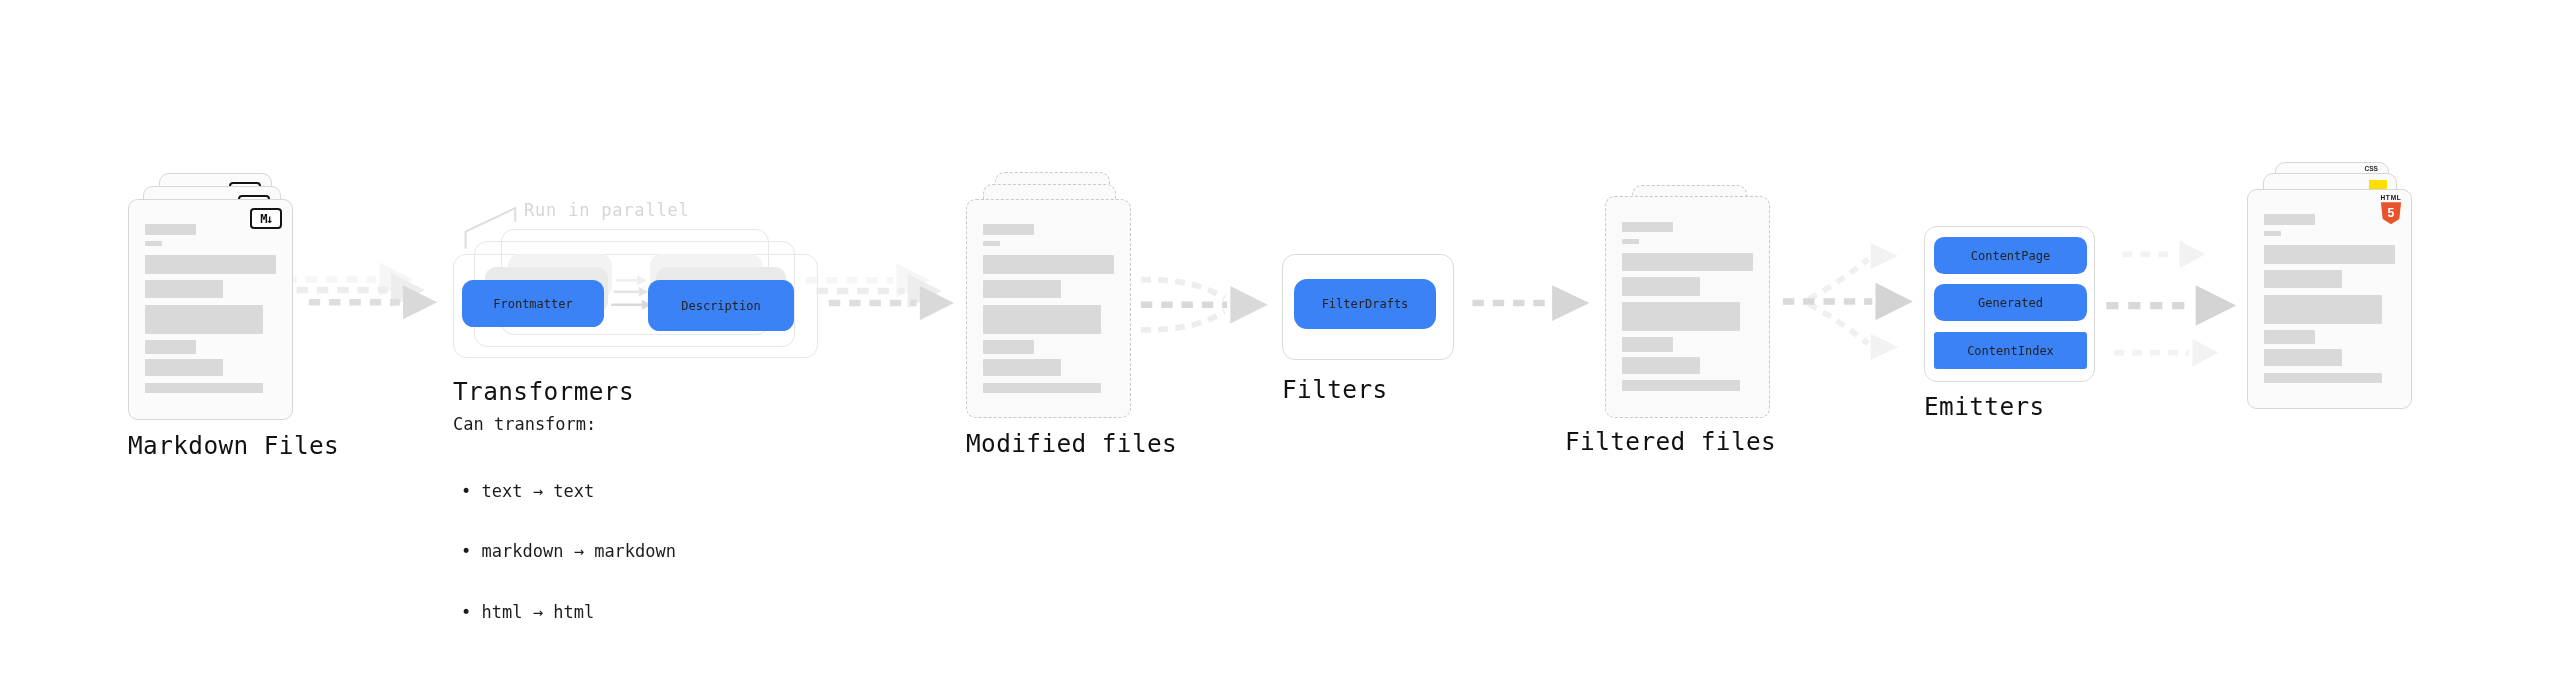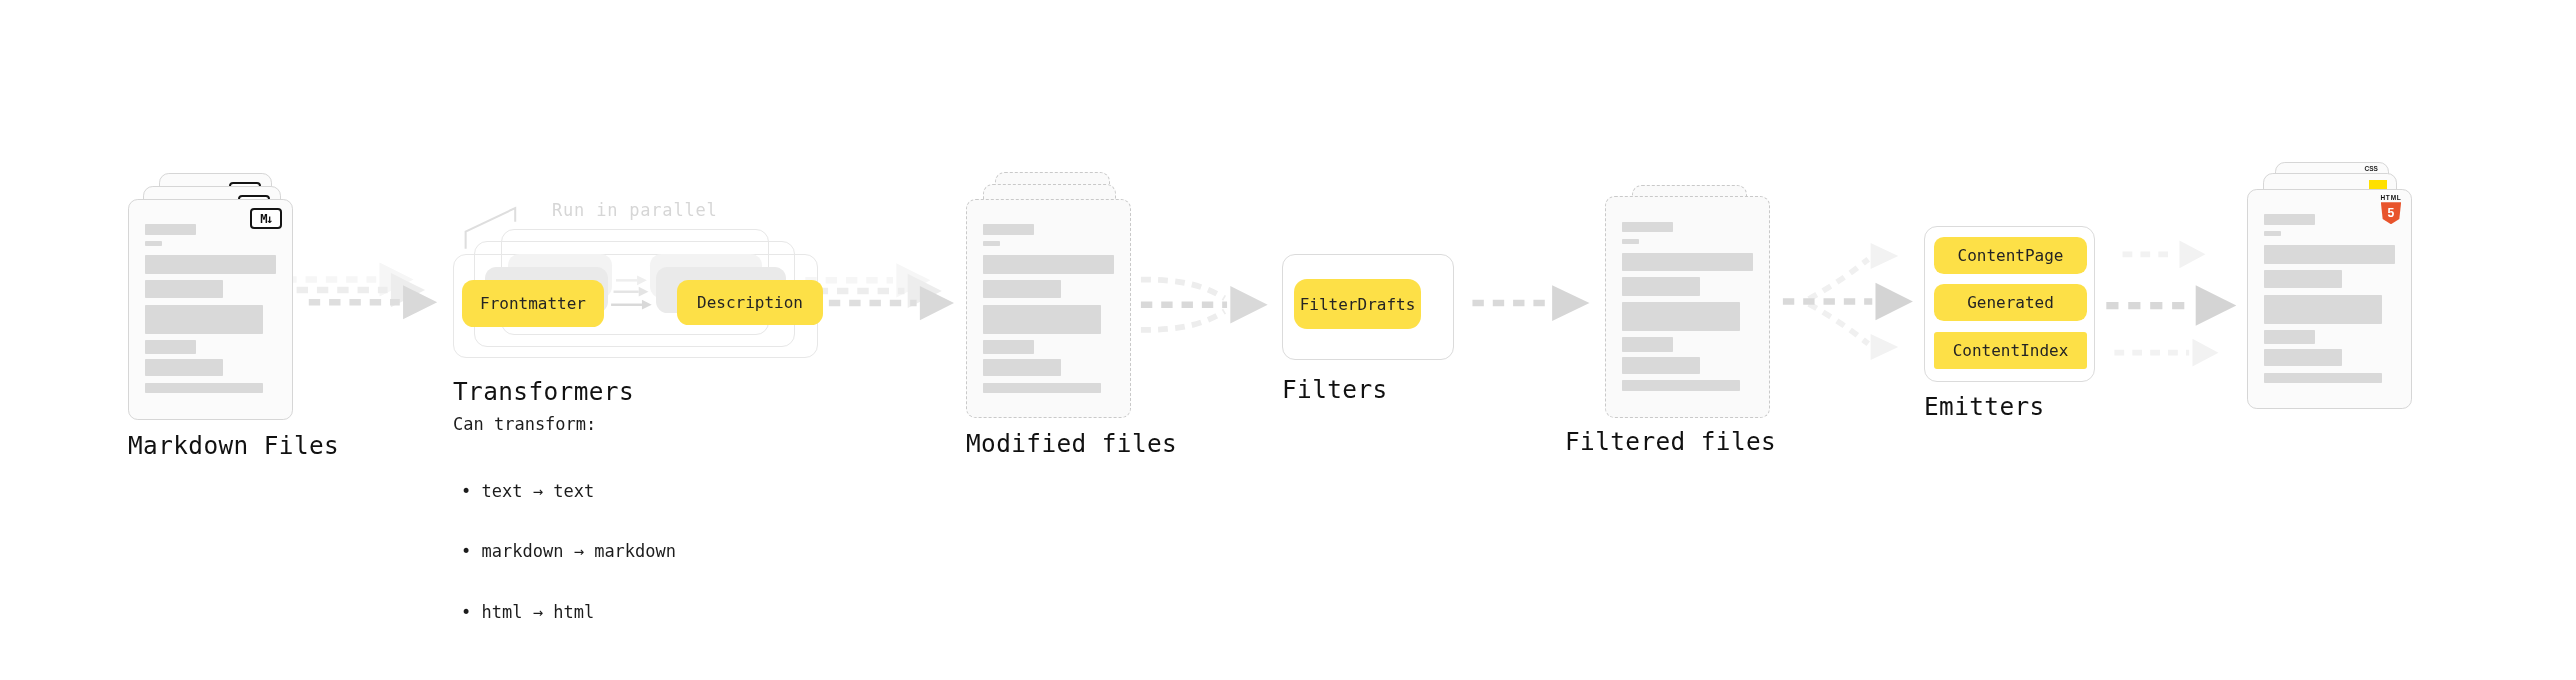--- a/index.html
+++ b/index.html
@@ -35,22 +35,22 @@
     font-family:"Liberation Sans",sans-serif;font-size:12.2px;font-weight:bold;
     display:flex;align-items:center;justify-content:center}
   .js-badge{position:absolute;top:5.7px;right:9.8px;width:18px;height:9px;background:var(--js_yellow,#ffe000)}
   .css-badge{position:absolute;top:3.3px;right:9.8px;text-align:center}
   .css-word{font-family:"Liberation Sans",sans-serif;font-size:6.5px;font-weight:bold;color:#222;line-height:6.5px}
   .css-bar{width:14px;height:2.4px;background:var(--css_blue,#2f6be4);margin:0.8px auto 0}
 
   
   .tf-container{position:absolute;border:1.6px solid #e7e7e7;border-radius:13px;background:transparent}
   .panel{position:absolute;background:#fff;border:1.6px solid #dbdbdb;border-radius:13px}
-  .pill{position:absolute;background:#fde047;border-radius:11.4px;display:flex;align-items:center;
-    justify-content:center;font-size:16px;color:#242424;white-space:nowrap}
+  .pill{position:absolute;background:#3b82f6;border-radius:11.4px;display:flex;align-items:center;
+    justify-content:center;font-size:12px;color:#242424;white-space:nowrap}
   .ghost{position:absolute;border-radius:11.4px}
   .g1{background:#eaeaea}
   .g2{background:#f3f3f3}
   .note{position:absolute;font-size:17px;color:#d6d6d6;letter-spacing:0.8px;white-space:nowrap}
 
   
   .stage-label{position:absolute;white-space:nowrap}
   .stage-title{font-size:24.4px;line-height:29px;color:#111;font-weight:500;letter-spacing:0.4px}
   .stage-desc{font-size:17px;line-height:21px;color:#1c1c1c;white-space:pre-line;margin-top:9.8px}
   .bullets{font-size:17px;line-height:20.3px;color:#1c1c1c;margin-top:4.9px;padding-left:8.1px;white-space:pre}
@@ -150,30 +150,30 @@
       <div class="bar b5"></div>
       <div class="bar b6"></div>
       <div class="bar b7"></div>
       <div class="bar b8"></div>
     </div>
   </div>
   <div class="stage-label" style="left:128px;top:431px">
     <div class="stage-title">Markdown Files</div>
   </div>
 
-  <div class="note" style="left:552px;top:200px">Run in parallel</div>
+  <div class="note" style="left:524px;top:200px">Run in parallel</div>
   <div class="tf-container" style="left:501px;top:229px;width:268px;height:106px"></div>
   <div class="tf-container" style="left:474px;top:241px;width:321px;height:106px"></div>
   <div class="tf-container" style="left:453px;top:254px;width:365px;height:104px"></div>
   <div class="ghost g2" style="left:508px;top:254px;width:104px;height:44px"></div>
   <div class="ghost g1" style="left:485px;top:267px;width:123px;height:46px"></div>
   <div class="ghost g2" style="left:650px;top:254px;width:112px;height:44px"></div>
   <div class="ghost g1" style="left:656px;top:267px;width:130px;height:46px"></div>
   <div class="pill" style="left:462px;top:280px;width:142px;height:47px">Frontmatter</div>
-  <div class="pill" style="left:677px;top:280px;width:146px;height:45px">Description</div>
+  <div class="pill" style="left:648px;top:280px;width:146px;height:51px">Description</div>
   <div class="stage-label" style="left:453px;top:377px">
     <div class="stage-title">Transformers</div>
     <div class="stage-desc" style="margin-top:8.1px">Can transform:</div>
     <div class="bullets">
       <div>• text → text</div>
       <div>• markdown → markdown</div>
       <div>• html → html</div>
     </div>
   </div>
 
@@ -189,21 +189,21 @@
       <div class="bar b6"></div>
       <div class="bar b7"></div>
       <div class="bar b8"></div>
     </div>
   </div>
   <div class="stage-label" style="left:966px;top:429px">
     <div class="stage-title">Modified files</div>
   </div>
 
   <div class="panel" style="left:1282px;top:254px;width:172px;height:106px"></div>
-  <div class="pill" style="left:1294px;top:279px;width:127px;height:50px;border-radius:13px">FilterDrafts</div>
+  <div class="pill" style="left:1294px;top:279px;width:142px;height:50px;border-radius:13px">FilterDrafts</div>
   <div class="stage-label" style="left:1282px;top:375px">
     <div class="stage-title">Filters</div>
   </div>
 
   <div class="doc-stack" style="left:1605px;top:185px;width:165px;height:233px">
     <div class="doc-card dashed" style="left:27px;right:23px;top:0;height:59px"></div>
     <div class="doc-card dashed" style="left:0;right:0;top:11.4px;bottom:0">
       <div class="bar b1"></div>
       <div class="bar b2"></div>
       <div class="bar b3"></div>

